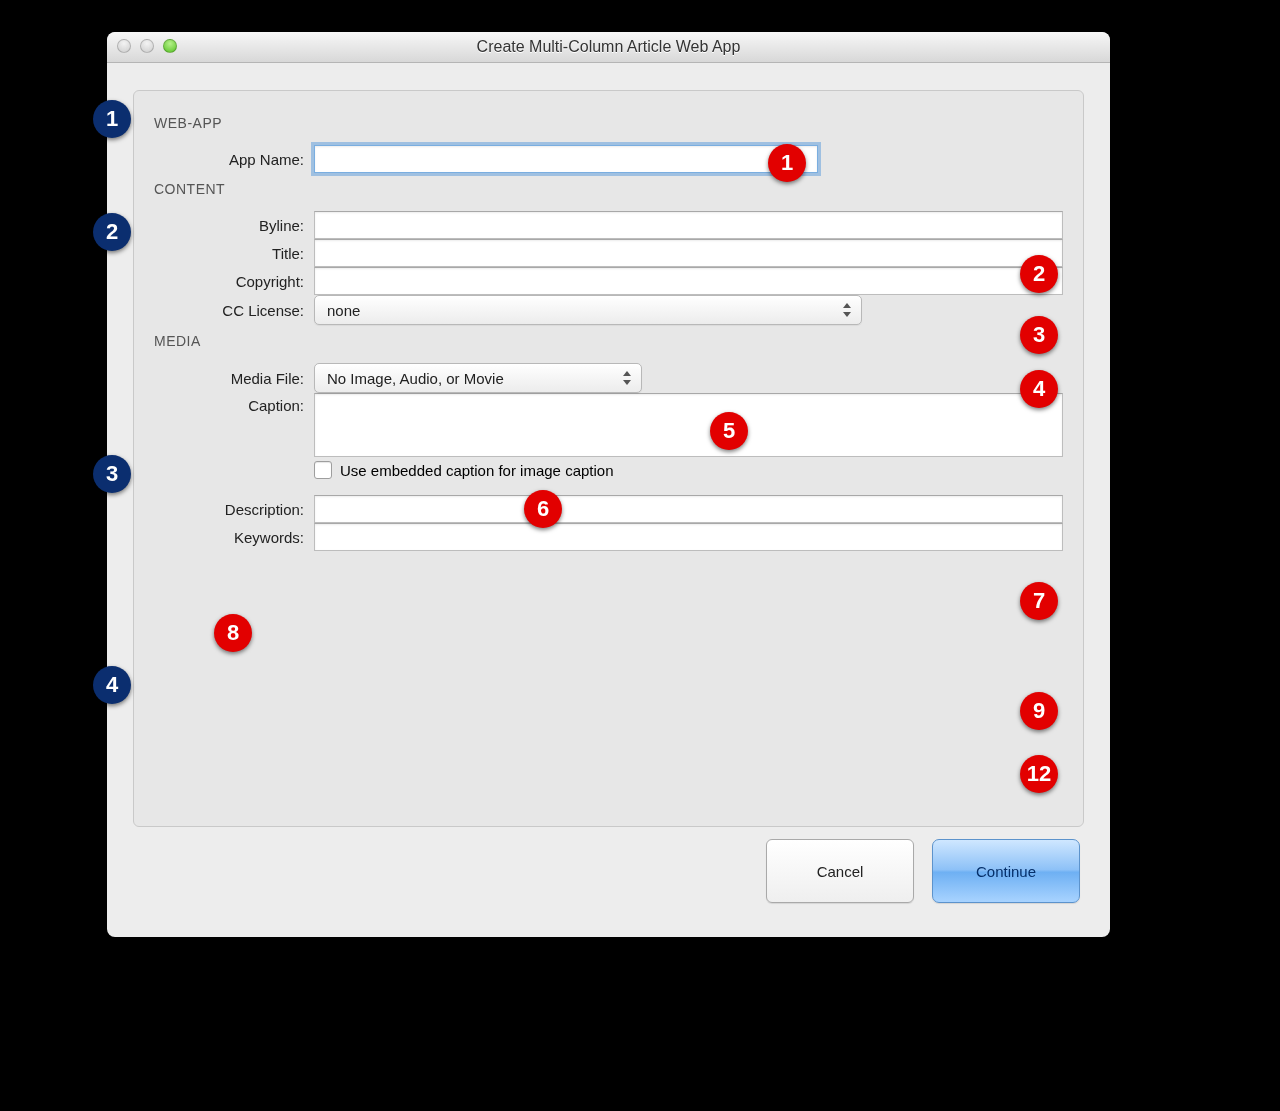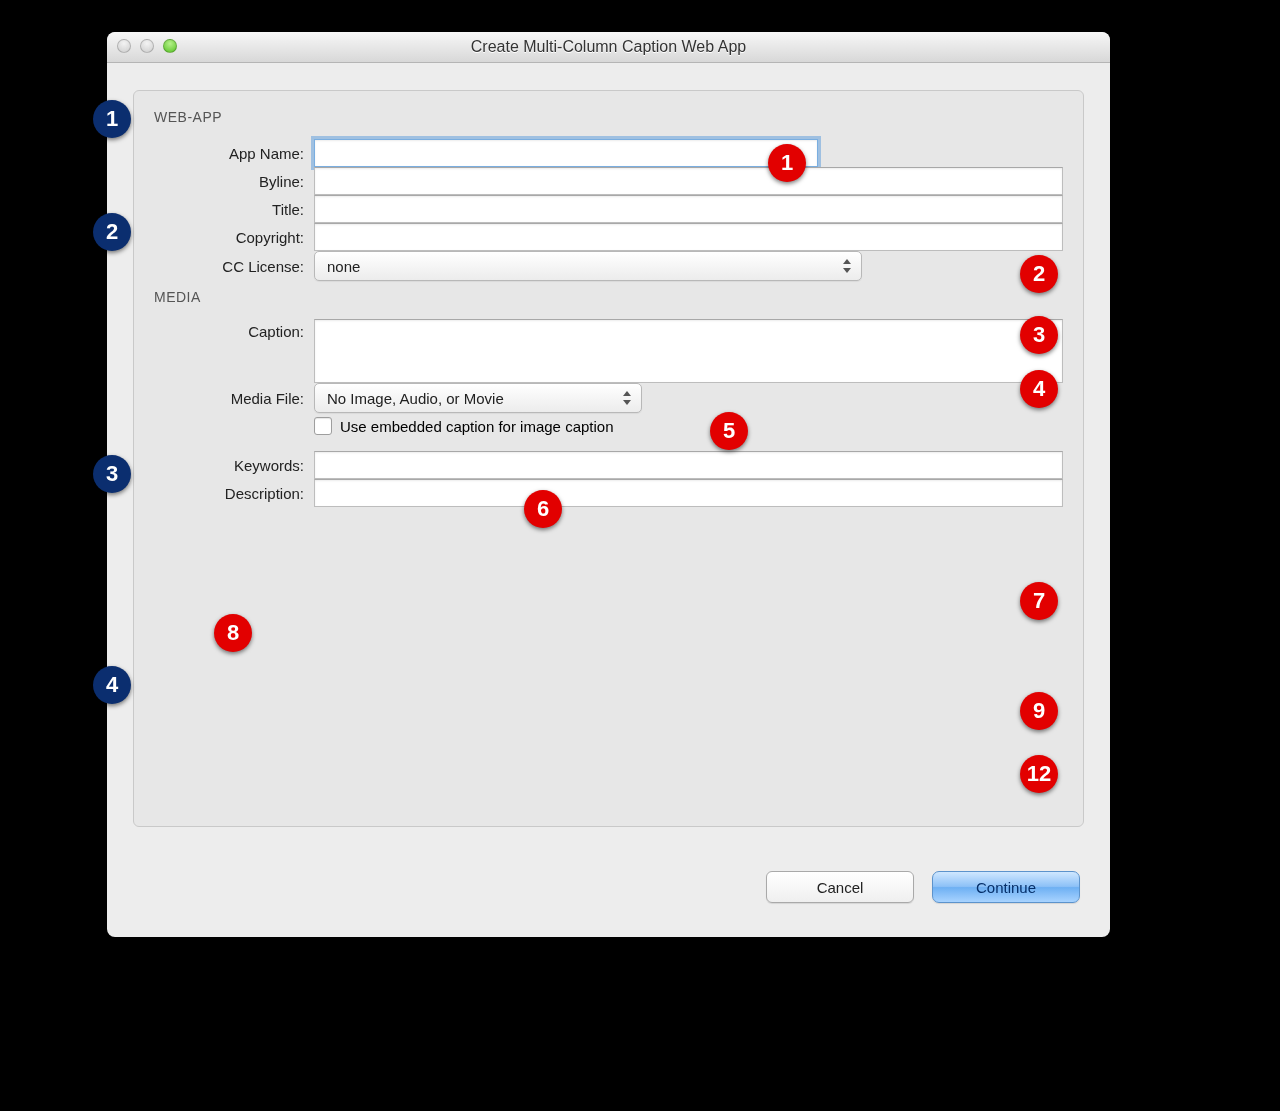--- a/index.html
+++ b/index.html
@@ -59,21 +59,21 @@
   }
   .form-panel {
     position: absolute;
     left: 26px;
     top: 58px;
     right: 26px;
     bottom: 110px;
     background: #e7e7e7;
     border: 1px solid #c9c9c9;
     border-radius: 6px;
-    padding: 18px 20px 20px 20px;
+    padding: 24px 20px 20px 20px;
     box-sizing: border-box;
   }
   .section-heading {
     font-size: 14px;
     letter-spacing: 0.5px;
     color: #555;
     margin: 8px 0 14px 0;
   }
   .section-heading.first { margin-top: 0; }
   .row {
@@ -174,21 +174,21 @@
   }
   .btn {
     min-width: 110px;
     height: 30px;
     border-radius: 6px;
     border: 1px solid #a9a9a9;
     font-size: 15px;
     display: flex;
     align-items: center;
     justify-content: center;
-    padding: 0 18px;
+    padding: 16px 18px;
     box-shadow: 0 1px 1px rgba(0,0,0,0.1);
     cursor: default;
   }
   .btn.cancel {
     background: linear-gradient(#ffffff, #efefef);
     color: #222;
   }
   .btn.continue {
     background: linear-gradient(#cfe7ff, #8dc1f7 48%, #6eb0f3 52%, #a8d3ff);
     border-color: #5c93cc;
@@ -218,31 +218,32 @@
 </head>
 <body>
 
 <div class="window">
   <div class="titlebar">
     <div class="traffic-lights">
       <div class="tl close"></div>
       <div class="tl min"></div>
       <div class="tl zoom"></div>
     </div>
-    <div class="title">Create Multi-Column Caption Web App</div>
+    <div class="title">Create Multi-Column Article Web App</div>
   </div>
 
   <div class="form-panel">
 
     <div class="section-heading first">WEB-APP</div>
     <div class="row">
       <div class="label">App Name:</div>
       <input class="text-input focused short" type="text" value="" style="">
     </div>
 
+    <div class="section-heading">CONTENT</div>
     <div class="row">
       <div class="label">Byline:</div>
       <input class="text-input" type="text" value="" style="">
     </div>
     <div class="row">
       <div class="label">Title:</div>
       <input class="text-input" type="text" value="" style="">
     </div>
     <div class="row">
       <div class="label">Copyright:</div>
@@ -253,45 +254,45 @@
       <div class="select cc">
         <span>none</span>
         <span class="chevrons">
             <span class="up"></span>
             <span class="down"></span>
           </span>
       </div>
     </div>
 
     <div class="section-heading">MEDIA</div>
-    <div class="row tall">
-      <div class="label" style="padding-top:4px">Caption:</div>
-      <textarea class="textarea" value="" style=""></textarea>
-    </div>
     <div class="row">
       <div class="label">Media File:</div>
       <div class="select media">
         <span>No Image, Audio, or Movie</span>
         <span class="chevrons">
             <span class="up"></span>
             <span class="down"></span>
           </span>
       </div>
     </div>
+    <div class="row tall">
+      <div class="label" style="padding-top:4px">Caption:</div>
+      <textarea class="textarea" value="" style=""></textarea>
+    </div>
     <div class="checkbox-row">
       <div class="checkbox"></div>
       <span>Use embedded caption for image caption</span>
     </div>
 
     <div class="row">
+      <div class="label">Description:</div>
+      <input class="text-input" type="text" value="" style="">
+    </div>
+    <div class="row">
       <div class="label">Keywords:</div>
-      <input class="text-input" type="text" value="" style="">
-    </div>
-    <div class="row">
-      <div class="label">Description:</div>
       <input class="text-input" type="text" value="" style="">
     </div>
 
   </div>
 
   <div class="footer">
     <div class="btn cancel">Cancel</div>
     <div class="btn continue">Continue</div>
   </div>
 </div>

